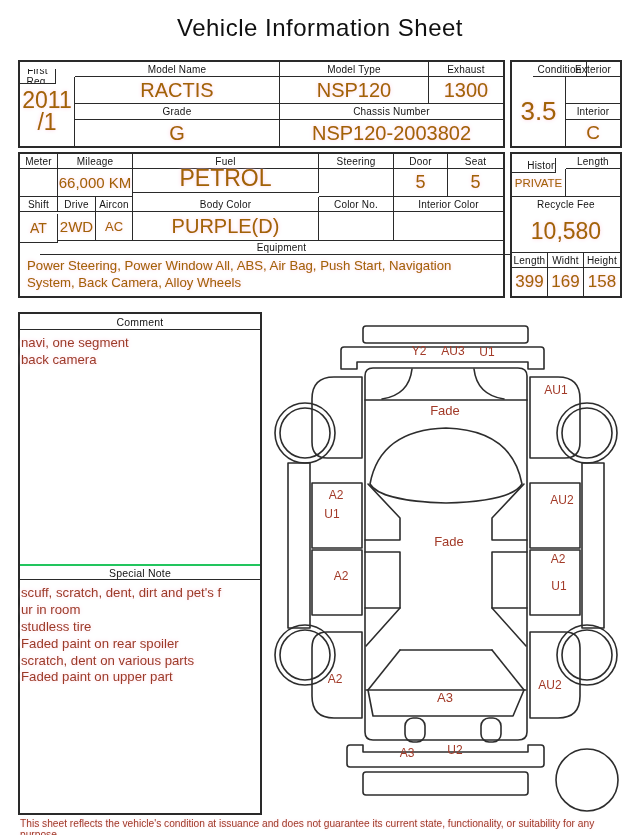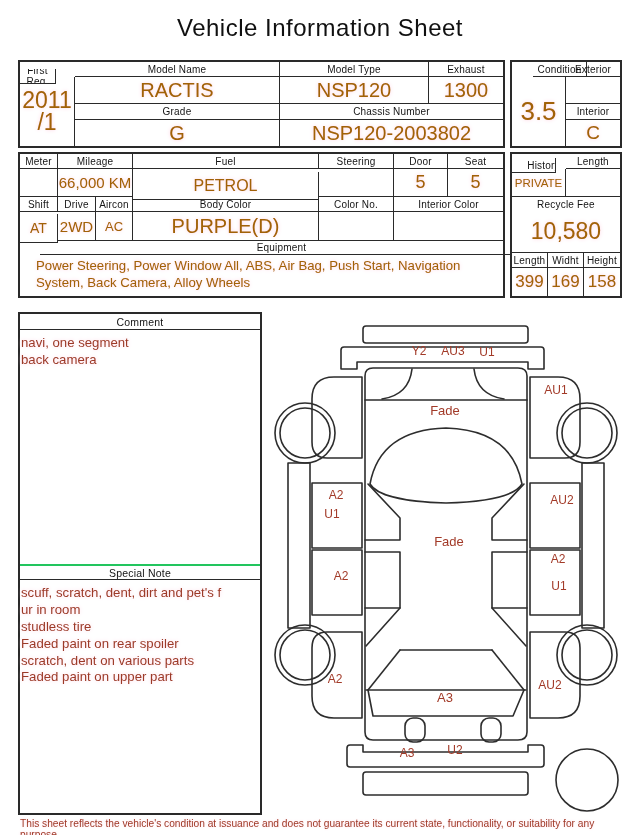--- a/index.html
+++ b/index.html
@@ -61,41 +61,41 @@
 <div class="tbl" style="left:18px;top:152px;width:487px;height:146px;">
   <div class="c lbl br bb" style="left:0;top:0;width:38px;height:15px;">Meter</div>
   <div class="c lbl br bb" style="left:38px;top:0;width:75px;height:15px;">Mileage</div>
   <div class="c lbl br bb" style="left:113px;top:0;width:186px;height:15px;">Fuel</div>
   <div class="c lbl br bb" style="left:299px;top:0;width:75px;height:15px;">Steering</div>
   <div class="c lbl br bb" style="left:374px;top:0;width:54px;height:15px;">Door</div>
   <div class="c lbl bb" style="left:428px;top:0;width:55px;height:15px;">Seat</div>
 
   <div class="c val br bb" style="left:0;top:15px;width:38px;height:28px;"></div>
   <div class="c val br bb" style="left:38px;top:15px;width:75px;height:28px;font-size:15px;">66,000 KM</div>
-  <div class="c val br bb" style="left:113px;top:18px;width:186px;height:28px;font-size:16px;text-align:right;">PETROL</div>
+  <div class="c val br bb" style="left:113px;top:11px;width:186px;height:28px;font-size:23px;text-align:right;">PETROL</div>
   <div class="c val br bb" style="left:299px;top:15px;width:75px;height:28px;"></div>
   <div class="c val br bb" style="left:374px;top:15px;width:54px;height:28px;font-size:18px;">5</div>
   <div class="c val bb" style="left:428px;top:15px;width:55px;height:28px;font-size:18px;">5</div>
 
   <div class="c lbl br bb" style="left:0;top:43px;width:38px;height:15px;">Shift</div>
   <div class="c lbl br bb" style="left:38px;top:43px;width:38px;height:15px;">Drive</div>
   <div class="c lbl br bb" style="left:76px;top:43px;width:37px;height:15px;">Aircon</div>
   <div class="c lbl br bb" style="left:113px;top:43px;width:186px;height:15px;">Body Color</div>
   <div class="c lbl br bb" style="left:299px;top:43px;width:75px;height:15px;">Color No.</div>
   <div class="c lbl bb" style="left:374px;top:43px;width:109px;height:15px;">Interior Color</div>
 
   <div class="c val br bb" style="left:0;top:60px;width:38px;height:29px;font-size:14px;">AT</div>
   <div class="c val br bb" style="left:38px;top:58px;width:38px;height:29px;font-size:15px;">2WD</div>
   <div class="c val br bb" style="left:76px;top:58px;width:37px;height:29px;font-size:13px;">AC</div>
   <div class="c val br bb" style="left:113px;top:58px;width:186px;height:29px;font-size:20px;">PURPLE(D)</div>
   <div class="c val br bb" style="left:299px;top:58px;width:75px;height:29px;"></div>
   <div class="c val bb" style="left:374px;top:58px;width:109px;height:29px;"></div>
 
   <div class="c lbl bb" style="left:0;top:87px;width:483px;height:14px;margin-left:20px;">Equipment</div>
-  <div class="c val left" style="left:0;top:101px;width:483px;height:41px;font-size:13.2px;line-height:1.3;align-items:flex-start;padding:2px 16px;">Power Steering, Power Window  All, ABS, Air Bag, Push Start, Navigation System, Back Camera, Alloy Wheels</div>
+  <div class="c val left" style="left:0;top:101px;width:483px;height:41px;font-size:13.2px;line-height:1.3;align-items:flex-start;padding:2px 7px;">Power Steering, Power Window  All, ABS, Air Bag, Push Start, Navigation System, Back Camera, Alloy Wheels</div>
 </div>
 
 <div class="tbl" style="left:510px;top:152px;width:112px;height:146px;">
   <div class="c lbl br bb" style="left:0;top:4px;width:44px;height:15px;padding-left:20px;">History</div>
   <div class="c lbl bb" style="left:54px;top:0;width:54px;height:15px;">Length</div>
   <div class="c val br bb" style="left:0;top:15px;width:54px;height:28px;font-size:11.5px;">PRIVATE</div>
   <div class="c val bb" style="left:54px;top:15px;width:54px;height:28px;"></div>
 
   <div class="c lbl" style="left:0;top:43px;width:108px;height:14px;">Recycle Fee</div>
   <div class="c val bb" style="left:0;top:57px;width:108px;height:42px;font-size:23px;">10,580</div>

